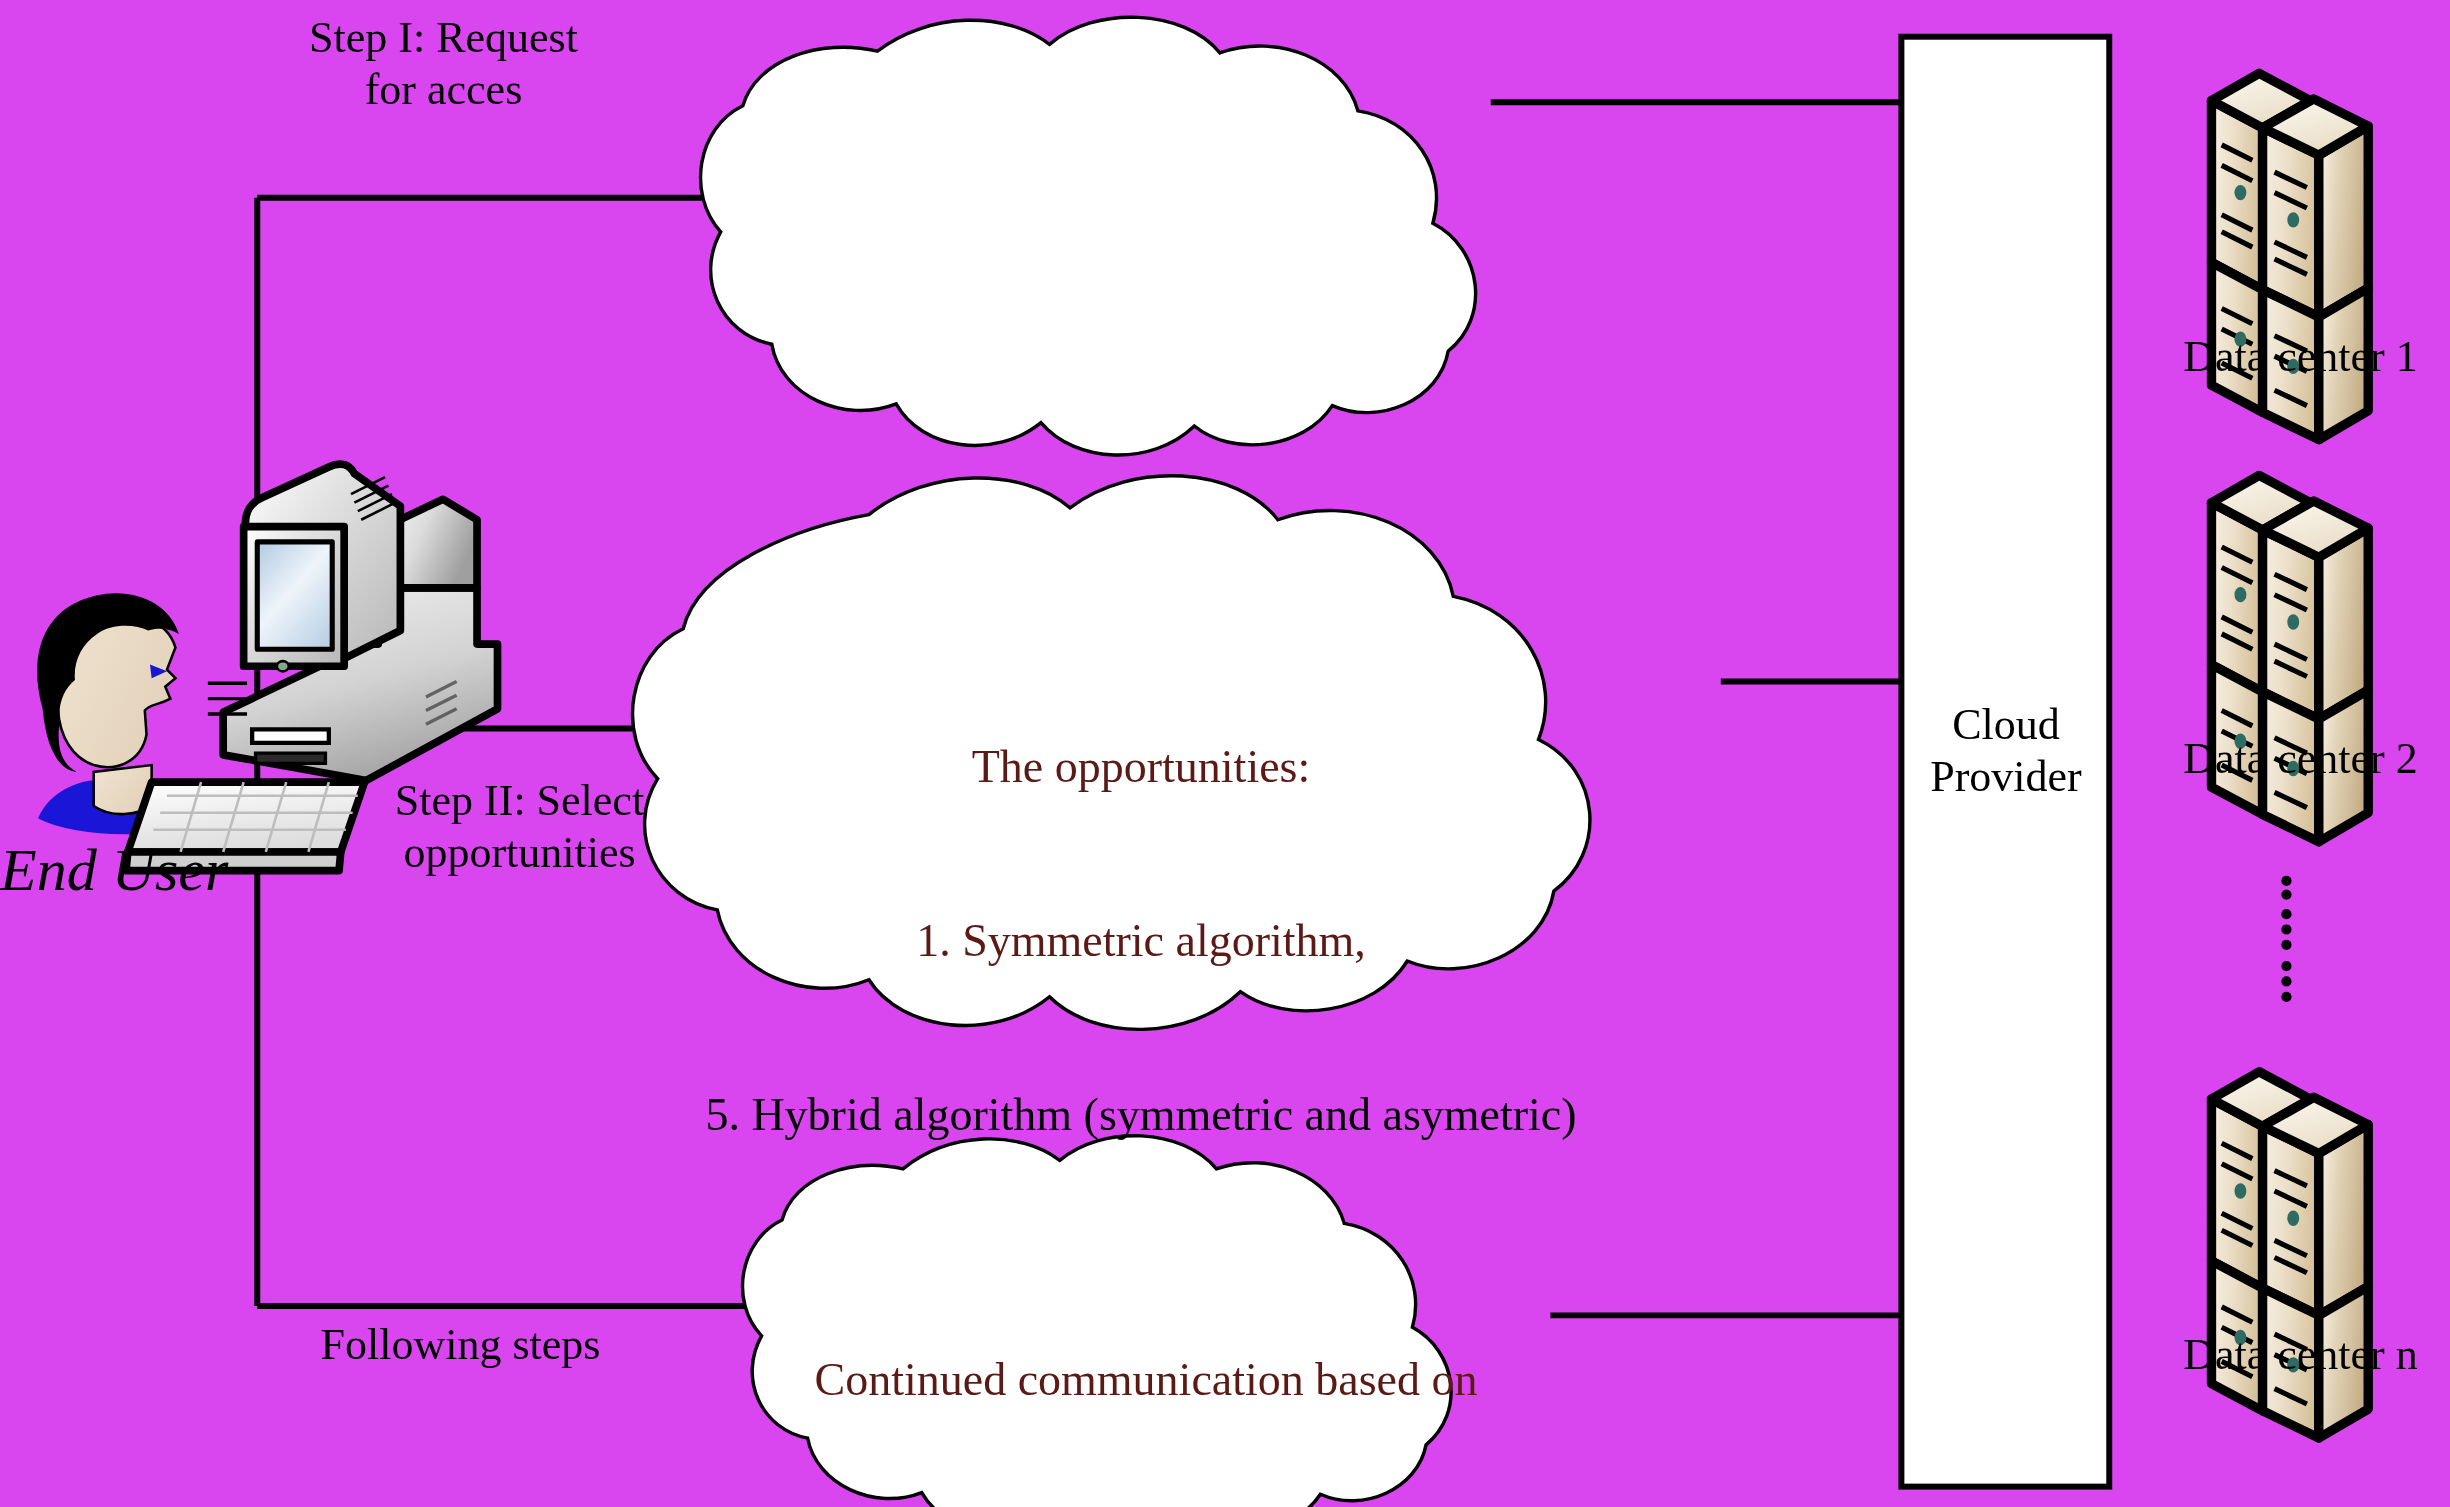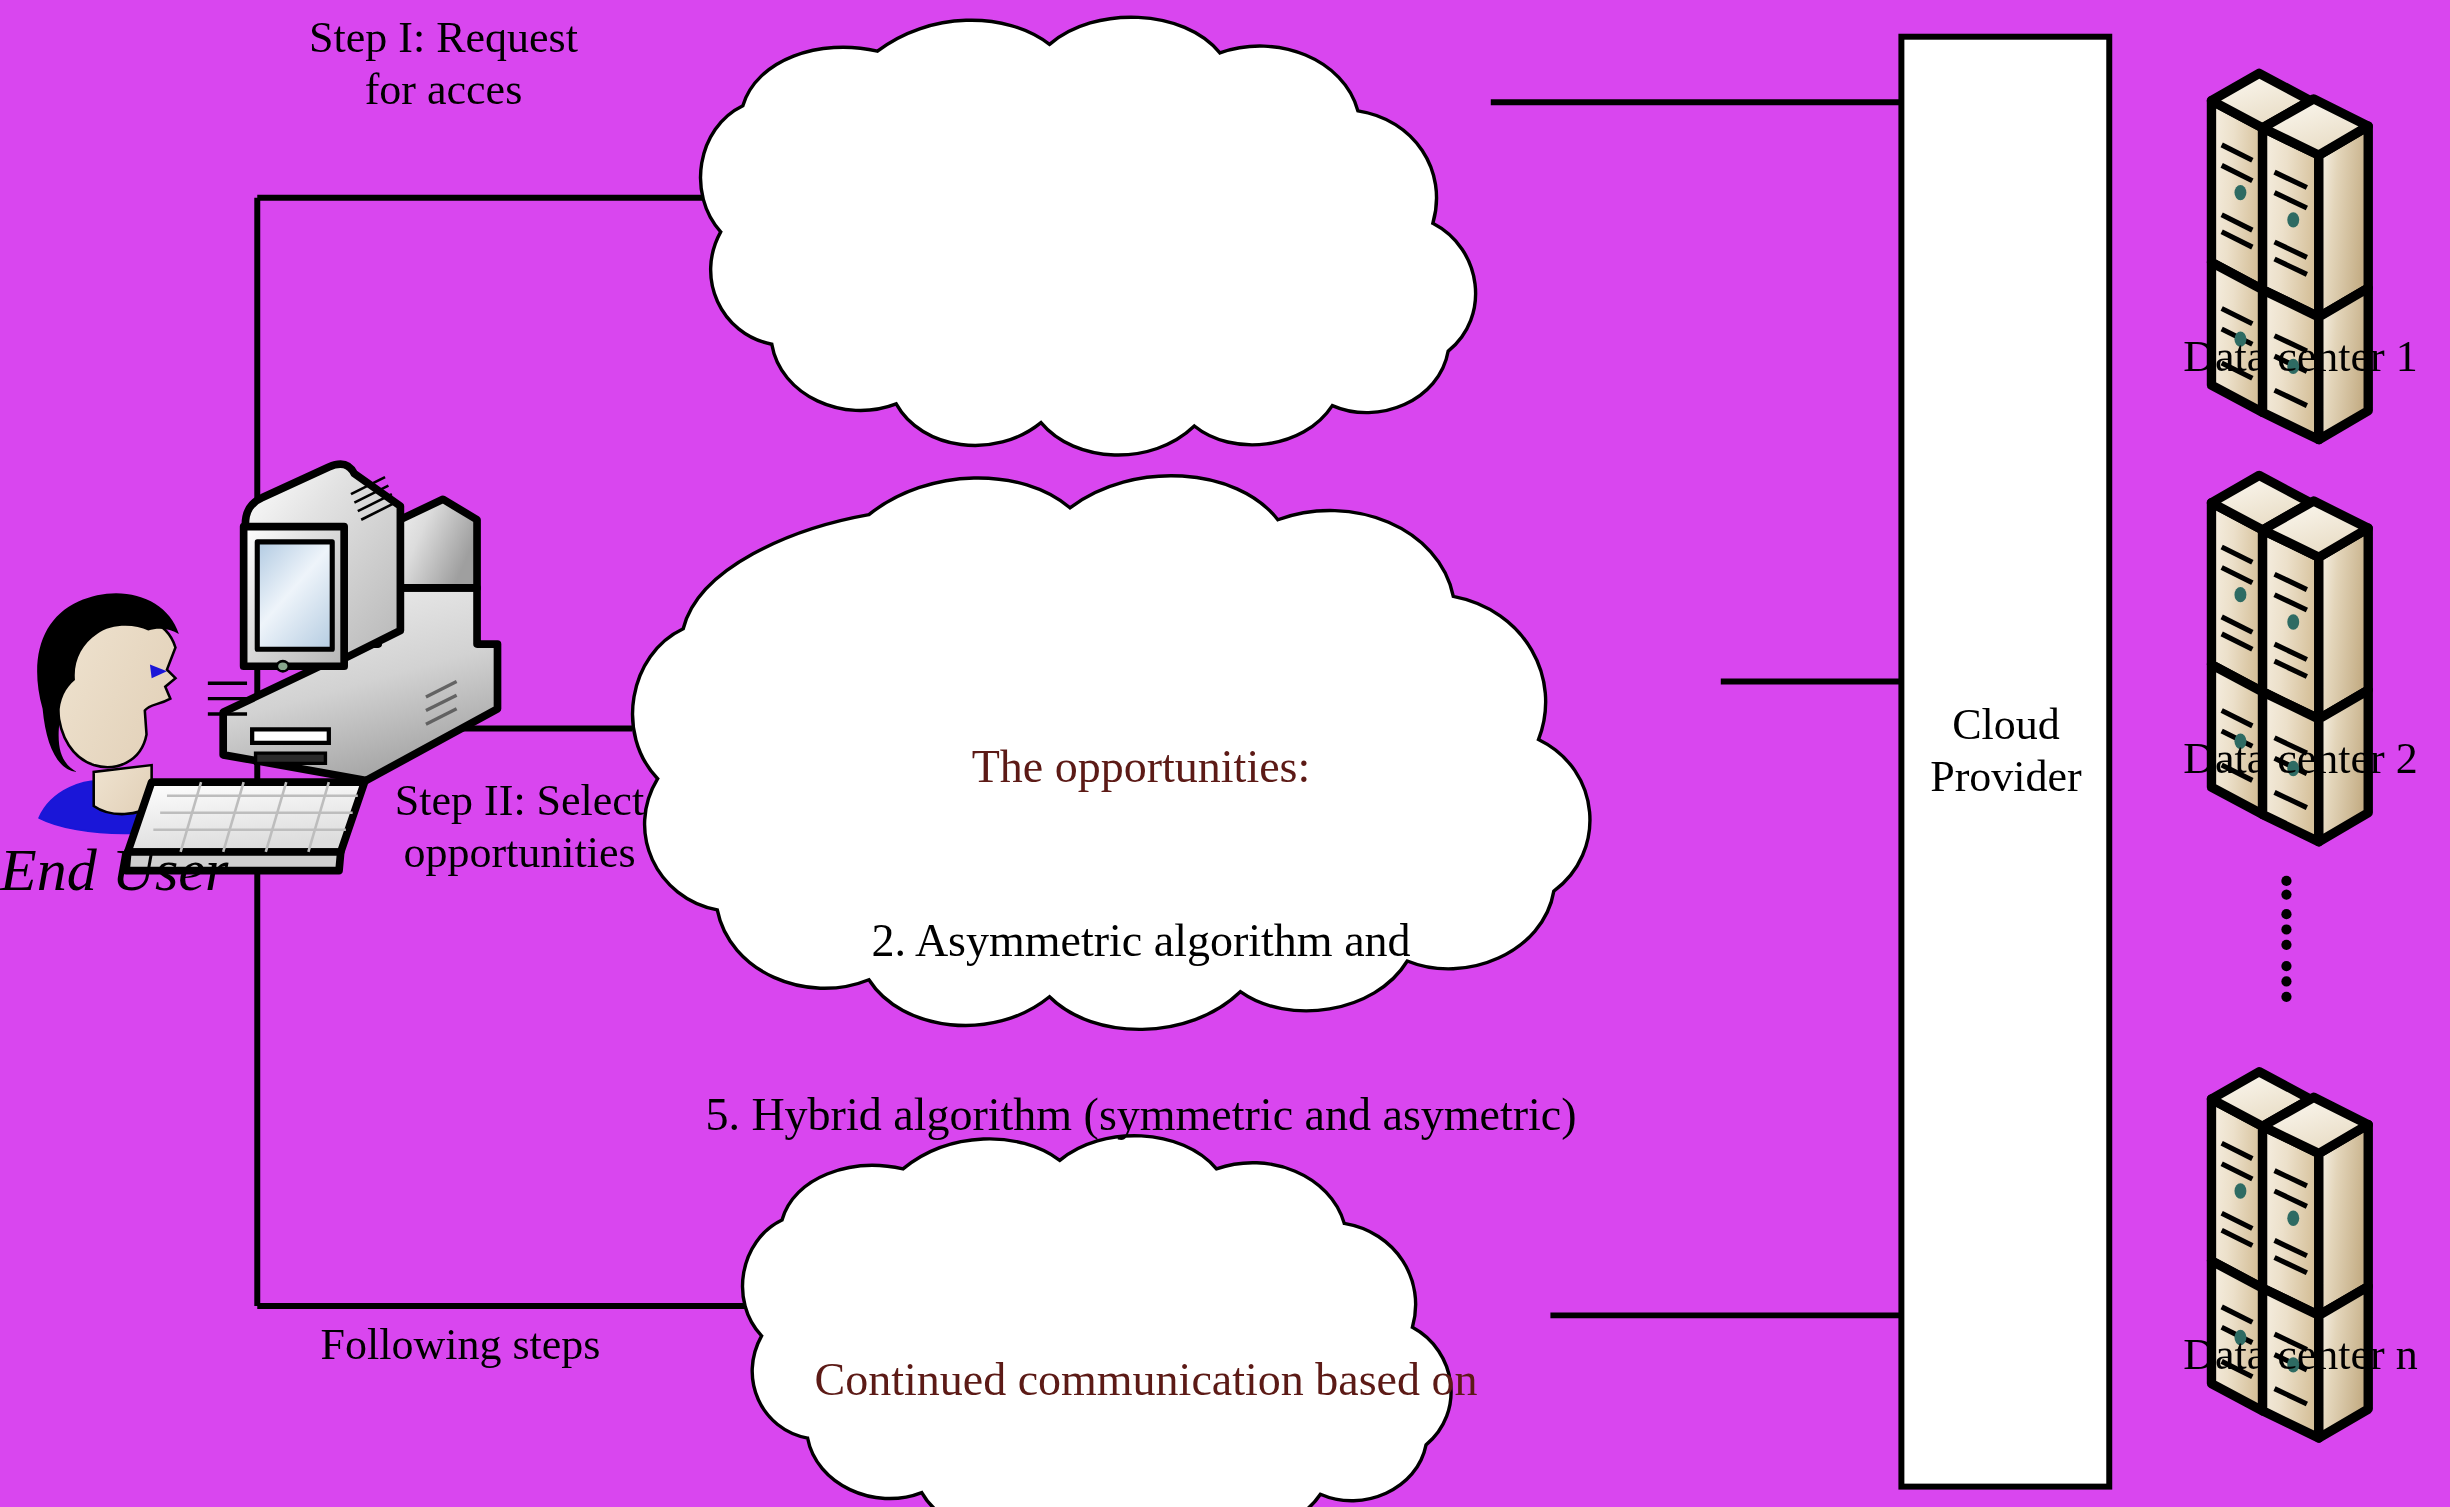--- a/index.html
+++ b/index.html
@@ -394,21 +394,21 @@
 
   <div class="lbl" id="dc1-label">Data center 1</div>
 
   <div class="lbl" id="dc2-label">Data center 2</div>
 
   <div class="lbl" id="dcn-label">Data center n</div>
 
 
   <div class="cloudtext" id="cloud2-text">
     <span class="cloudline maroon">The opportunities:</span>
-    <span class="cloudline black">2. Asymmetric algorithm and</span>
+    <span class="cloudline maroon">1. Symmetric algorithm,</span>
     <span class="cloudline black">5. Hybrid algorithm (symmetric and asymetric)</span>
   </div>
 
   <div class="cloudtext" id="cloud3-text">
     <span class="cloudline maroon">Continued communication based on</span>
     
   </div>
 
 </div>
 

